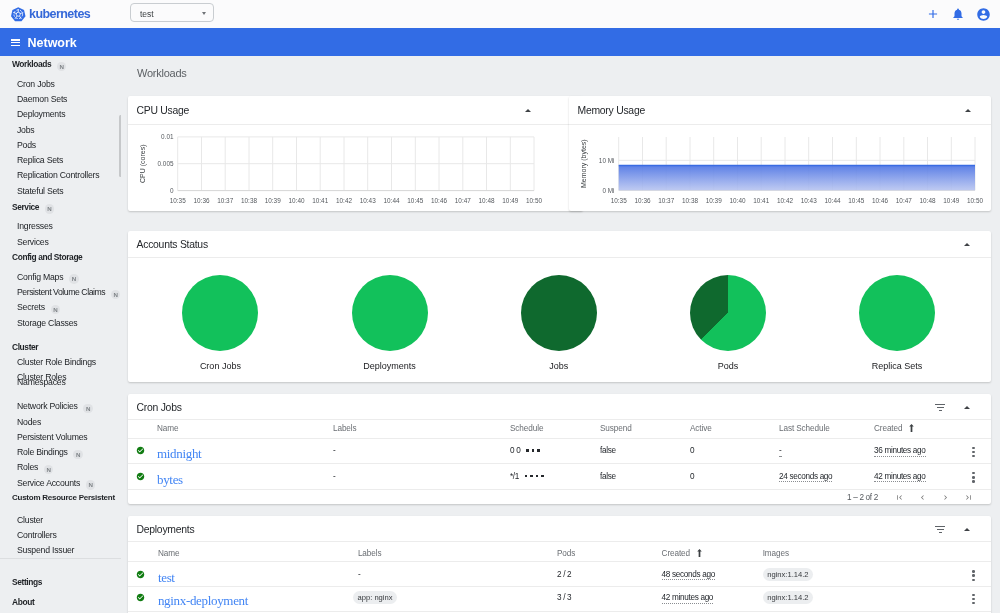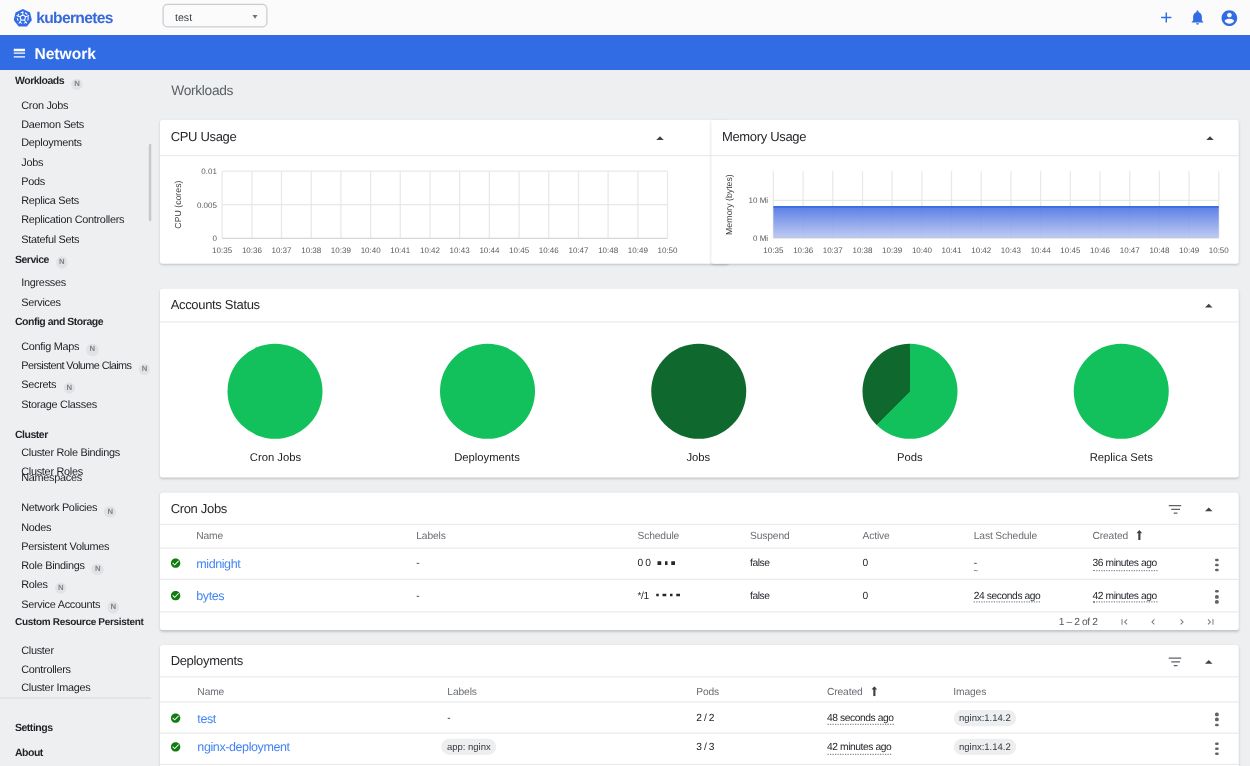--- a/index.html
+++ b/index.html
@@ -44,21 +44,21 @@
   #status-card { left:128px; top:230.5px; width:863px; height:151.5px; }
   #cron-card { left:128px; top:394px; width:863px; height:109.5px; }
   #depl-card { left:128px; top:516px; width:863px; height:100px; }
 
   .pielabel { position:absolute; font-size:9px; color:#202124; text-align:center; width:120px; }
   .pie { position:absolute; width:76px; height:76px; border-radius:50%; top:44.4px; }
 
   
   .thead { position:absolute; font-size:8.2px; letter-spacing:-0.1px; color:#6a6e73; white-space:nowrap; }
   .tcell { position:absolute; font-size:8.2px; letter-spacing:-0.32px; color:#24282d; white-space:nowrap; }
-  .tlink { position:absolute; font-size:10px; letter-spacing:-0.32px; color:#4285f4; white-space:nowrap; }
+  .tlink { position:absolute; font-size:13px; letter-spacing:-0.32px; color:#4285f4; white-space:nowrap;font-family:Liberation Serif, serif; }
   .dotted { border-bottom:1px dotted #8a8d91; padding-bottom:0.5px; }
   .chip { position:absolute; font-size:7.6px; color:#36393d; background:#eceef0; border-radius:6.5px; height:13px; line-height:13px; padding:0 4.5px; white-space:nowrap; }
   .kebab { position:absolute; left:844px; width:3px; }
   .kebab div { width:2.6px; height:2.6px; border-radius:50%; background:#606469; margin-bottom:1.6px; }
   .sched { display:inline-block; margin-left:3px; }
   .sched i { display:inline-block; width:2.5px; height:2.5px; background:#25282c; margin-left:2.9px; vertical-align:1.5px; }
 </style>
 </head>
 <body>
 
@@ -120,21 +120,21 @@
   <div class="item" style="top:322px">Namespaces</div>
   <div class="item" style="top:346.1px">Network Policies <span class="nbadge">N</span></div>
   <div class="item" style="top:361.7px">Nodes</div>
   <div class="item" style="top:377px">Persistent Volumes</div>
   <div class="item" style="top:392.2px">Role Bindings <span class="nbadge">N</span></div>
   <div class="item" style="top:407.4px">Roles <span class="nbadge">N</span></div>
   <div class="item" style="top:422.6px">Service Accounts <span class="nbadge">N</span></div>
   <div class="sec" style="top:438.4px;font-size:8px;letter-spacing:-0.25px">Custom Resource Persistent</div>
   <div class="item" style="top:459.5px">Cluster</div>
   <div class="item" style="top:474.7px">Controllers</div>
-  <div class="item" style="top:490px">Cluster Images</div>
+  <div class="item" style="top:490px">Suspend Issuer</div>
   <div id="sb-divider" style="top:503.2px"></div>
   <div class="sec" style="top:521.7px">Settings</div>
   <div class="sec" style="top:542px">About</div>
   <div id="sb-scroll"></div>
 </div>
 
 <div id="heading">Workloads</div>
 
 <div class="card" id="cpu-card">
   <div class="cardtitle" style="top:8.8px">CPU Usage</div>

